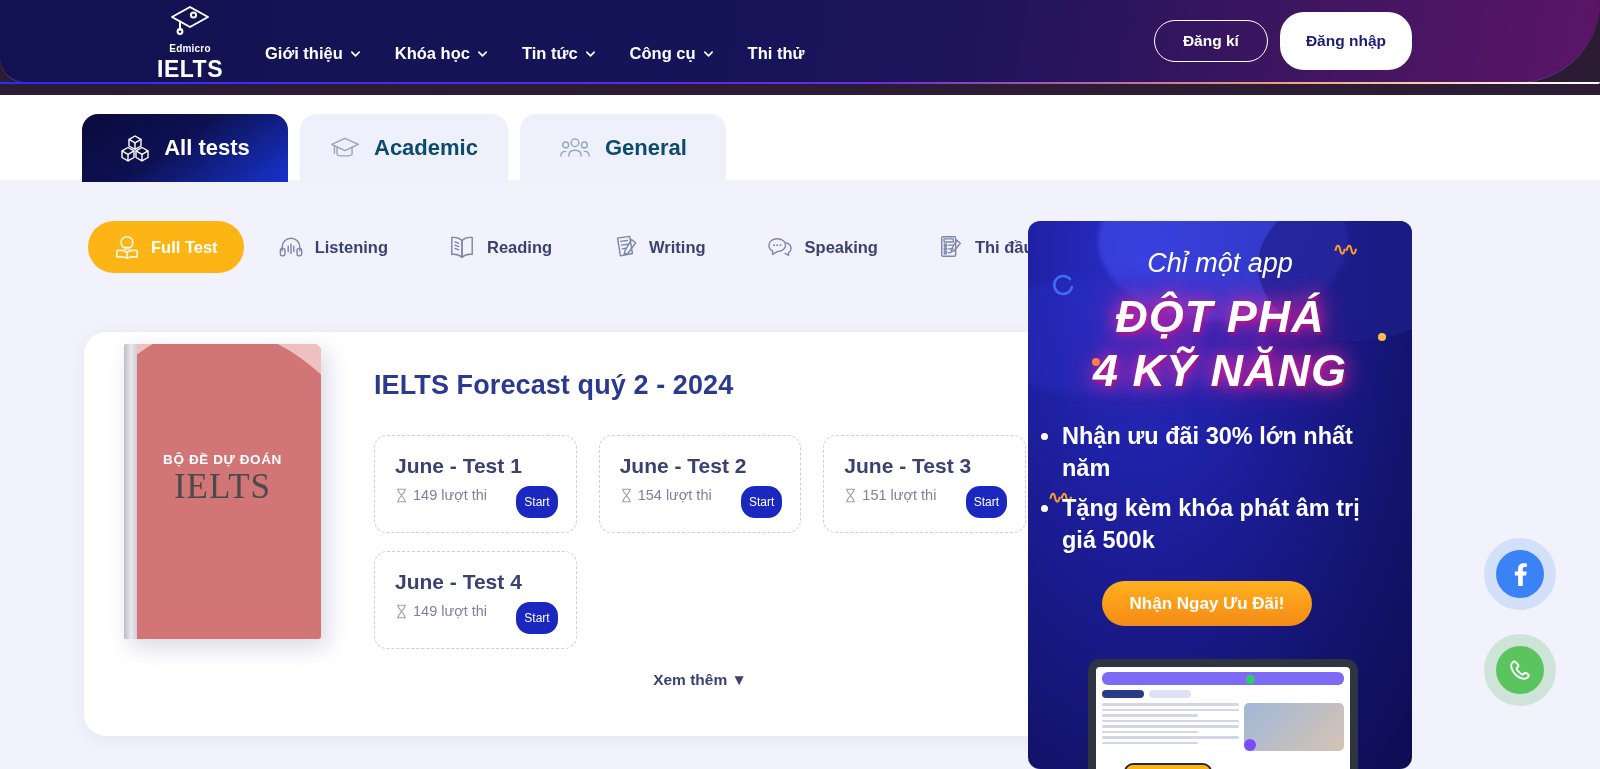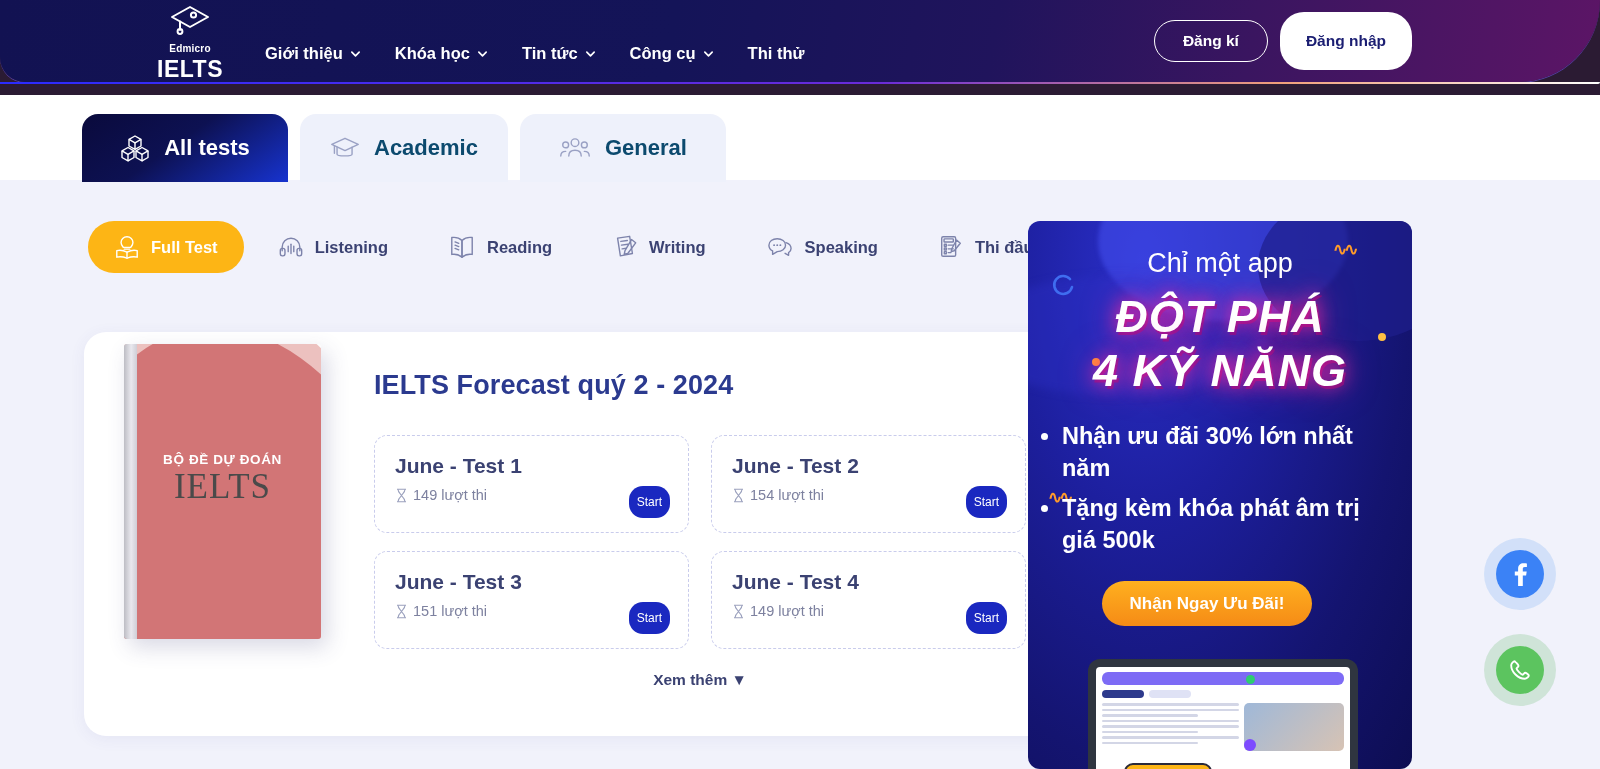--- a/index.html
+++ b/index.html
@@ -132,21 +132,21 @@
     transform: rotate(-19deg);
   }
   .book .btxt { position: absolute; left: 0; right: 0; top: 108px; text-align: center; color: #fff; }
   .btxt .l1 { font-size: 13.5px; font-weight: 800; letter-spacing: .6px; }
   .btxt .l2 { font-size: 52px; font-weight: 800; line-height: .98; margin-top: 1px; letter-spacing: -1px; }
   .btxt .l3 { font-family: "Liberation Serif", serif; font-size: 35px; color: #4a4a4a; line-height: 1; margin-top: 2px; letter-spacing: 1px; }
 
   .list-wrap { flex: 1; padding: 38px 44px 0 2px; }
   .list-title { font-size: 27px; font-weight: 800; color: #2b3a8f; letter-spacing: .1px; }
   .grid {
-    margin-top: 34px; display: grid; grid-template-columns: 1fr 1fr;
+    margin-top: 34px; display: grid; grid-template-columns: 1fr 1fr 1fr;
     gap: 18px 22px;
   }
   .test-card {
     border: 1.5px dashed #c9ccec; border-radius: 13px;
     padding: 18px 20px 14px; position: relative; height: 98px;
     background: #fff; cursor: pointer;
   }
   .test-name { font-size: 21px; font-weight: 800; color: #3b4272; }
   .test-meta {
     margin-top: 9px; font-size: 14.5px; color: #7d819f;
@@ -171,21 +171,21 @@
   }
   .blob { position: absolute; border-radius: 50%; }
   .b1 { width: 250px; height: 160px; left: 70px; top: -60px; background: rgba(70,80,240,.55); filter: blur(2px); }
   .b2 { width: 200px; height: 150px; left: 230px; top: -30px; background: rgba(30,30,140,.7); }
   .b3 { width: 300px; height: 120px; left: -60px; top: 55px; background: rgba(45,50,200,.35); filter: blur(4px); }
   .dot { position: absolute; border-radius: 50%; }
   .zig { position: absolute; color: #ff9b2a; font-size: 17px; font-weight: 900; letter-spacing: -3px; }
 
   .bn-sub {
     position: absolute; top: 27px; left: 0; right: 0; text-align: center;
-    color: #ffffff; font-size: 27px; font-weight: 500;
+    color: #ffffff; font-size: 27px; font-style: italic; font-weight: 500;
   }
   .bn-h1, .bn-h2 {
     position: absolute; left: 0; right: 0; text-align: center;
     font-size: 45px; font-weight: 900; font-style: italic; color: #ffffff;
     letter-spacing: 1px; line-height: 1;
     text-shadow: 0 0 18px rgba(255,40,160,.95), 0 0 34px rgba(255,40,160,.7), 2px 3px 0 rgba(160,0,110,.55);
   }
   .bn-h1 { top: 73px; }
   .bn-h2 { top: 127px; }
   .bn-list {

